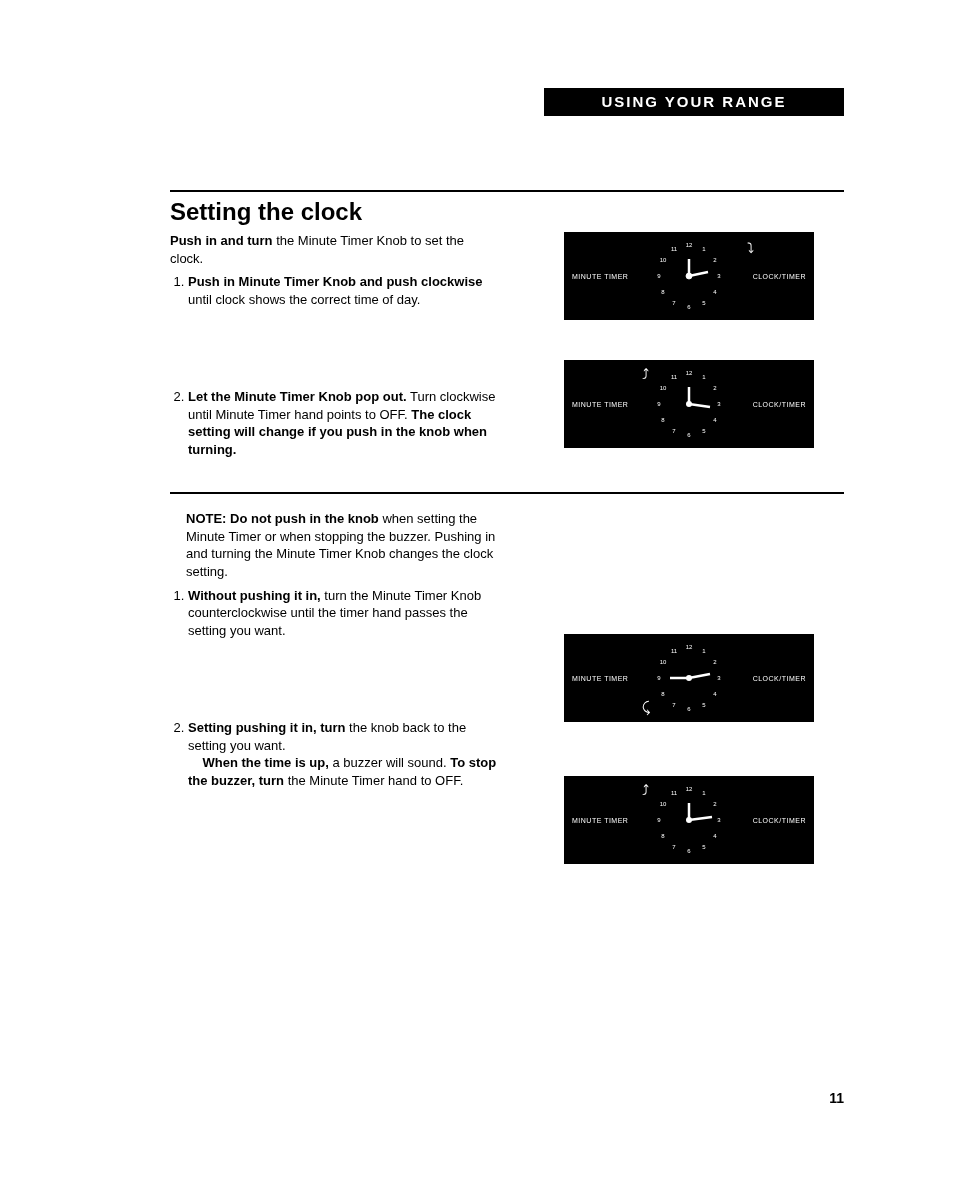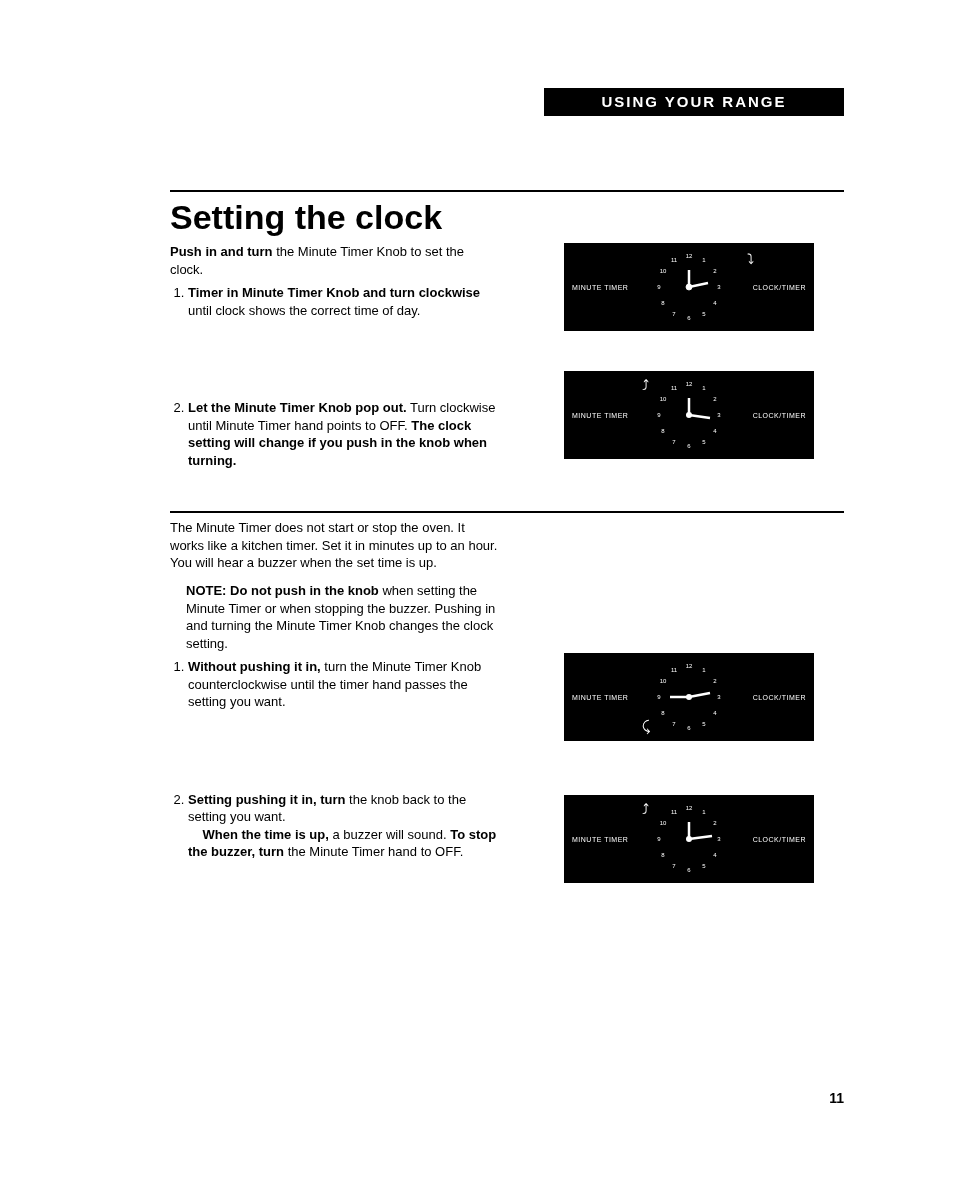--- a/index.html
+++ b/index.html
@@ -1,20 +1,20 @@
 <!DOCTYPE html>
 <html><head>
 <meta charset="utf-8">
 <style>
 body{margin:0;background:#fff;font-family:Arial,Helvetica,sans-serif;color:#000}
 .page{width:954px;height:1186px;position:relative;padding:80px 110px 28px 170px;box-sizing:border-box}
 .header-bar{position:absolute;top:88px;right:110px;width:300px;height:28px;background:#000;color:#fff;font-weight:bold;letter-spacing:2px;font-size:15px;text-align:center;line-height:28px}
 .rule{border-top:2px solid #000;margin-top:110px;margin-bottom:6px}
 .rule2{border-top:2px solid #000;margin-top:30px;margin-bottom:6px}
-h1{font-size:34px;font-weight:900;margin:4px 0 6px 0;font-family:Arial,Helvetica,sans-serif}
+h1{font-size:24px;font-weight:900;margin:4px 0 6px 0;font-family:Arial,Helvetica,sans-serif}
 .cols{display:flex;gap:14px}
 .left{flex:0 0 330px;font-size:13px;line-height:1.35}
 .right{flex:1;display:flex;flex-direction:column;gap:24px}
 .intro{margin:0 0 6px 0}
 ol{margin:0;padding-left:18px}
 li{margin-bottom:80px}
 li:last-child{margin-bottom:0}
 .note{margin:10px 0 6px 16px}
 .dial{width:250px;height:88px;background:#000;color:#fff;position:relative;align-self:flex-end;margin-right:30px}
 .dial svg{position:absolute;left:50%;top:50%;transform:translate(-50%,-50%)}
@@ -31,22 +31,22 @@
 
   <div class="header-bar">USING YOUR RANGE</div>
 
   <div class="rule"></div>
   <h1>Setting the clock</h1>
 
   <div class="cols">
     <div class="left">
       <p class="intro"><b>Push in and turn</b><span> the Minute Timer Knob to set the clock.</span></p>
       <ol>
-        <li><b>Timer in Minute Timer Knob and turn clockwise</b><span> until clock shows the correct time of day.</span></li>
-        <li style="margin-bottom:12px"><b>Let the Minute Timer Knob pop out.</b><span> Turn clockwise until Minute Timer hand points to OFF. </span><b>The clock setting will change if you push in the knob when turning.</b></li>
+        <li><b>Push in Minute Timer Knob and push clockwise</b><span> until clock shows the correct time of day.</span></li>
+        <li style="margin-bottom:4px"><b>Let the Minute Timer Knob pop out.</b><span> Turn clockwise until Minute Timer hand points to OFF. </span><b>The clock setting will change if you push in the knob when turning.</b></li>
       </ol>
     </div>
     <div class="right">
       <div class="dial">
         <span class="lbl-left">MINUTE TIMER</span>
         <span class="lbl-right">CLOCK/TIMER</span>
         <svg width="78" height="78" viewBox="0 0 78 78">
           <g stroke="#fff" fill="none" stroke-width="0.8">
             <circle cx="39" cy="39" r="3" fill="#fff"></circle>
           </g>
@@ -97,21 +97,20 @@
         </svg>
         <span class="arrow" style="left:78px;top:6px">⤴</span>
       </div>
     </div>
   </div>
 
   <div class="rule2"></div>
 
   <div class="cols">
     <div class="left">
-      <p class="intro">The Minute Timer does not start or stop the oven. It works like a kitchen timer. Set it in minutes up to an hour. You will hear a buzzer when the set time is up.</p>
       <p class="note"><b>NOTE: Do not push in the knob</b><span> when setting the Minute Timer or when stopping the buzzer. Pushing in and turning the Minute Timer Knob changes the clock setting.</span></p>
       <ol>
         <li><b>Without pushing it in,</b><span> turn the Minute Timer Knob counterclockwise until the timer hand passes the setting you want.</span></li>
         <li style="margin-bottom:0">
           <b>Setting pushing it in, turn</b><span> the knob back to the setting you want.</span><br>
           &nbsp;&nbsp;&nbsp;&nbsp;<b>When the time is up,</b><span> a buzzer will sound. </span>
           <b>To stop the buzzer, turn</b><span> the Minute Timer hand to OFF.</span>
         </li>
       </ol>
     </div>

